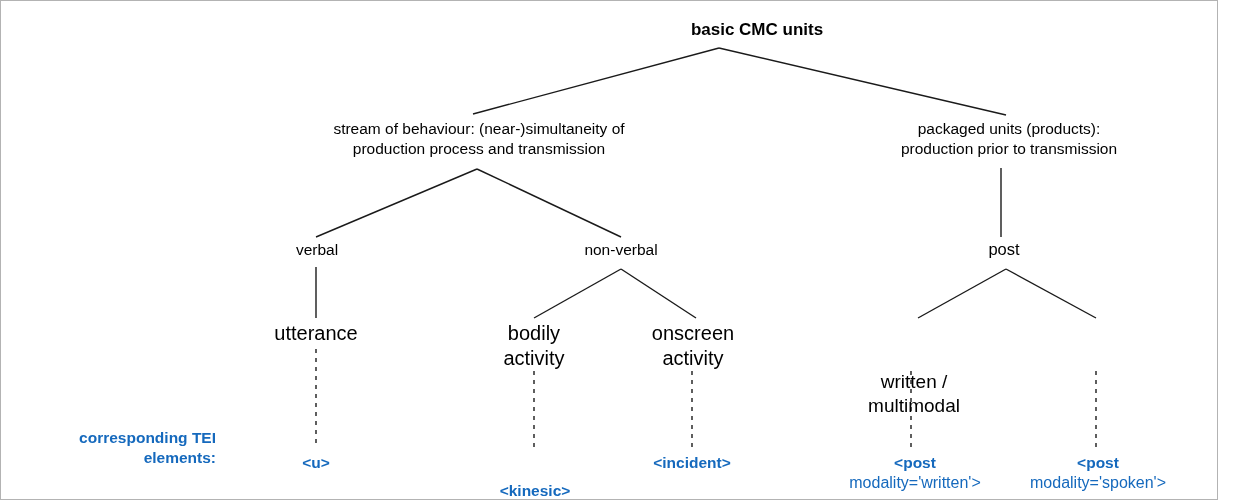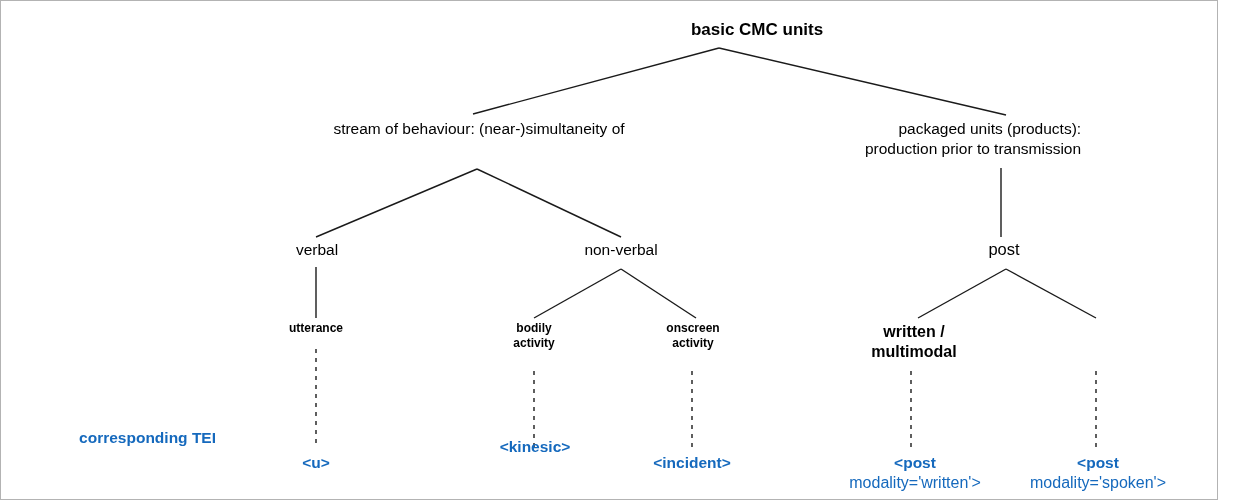--- a/index.html
+++ b/index.html
@@ -35,37 +35,37 @@
     white-space: nowrap;
     transform: translateX(-50%);
   }
   .node-root {
     font-size: 17px;
     font-weight: bold;
   }
   .node-l2 {
     font-size: 15.5px;
     font-weight: normal;
-    text-align: right;
   }
   .node-l3 {
     font-size: 15.5px;
     font-weight: normal;
   }
   .node-l3.bold {
     font-weight: normal;
     font-size: 16.5px;
   }
   .node-leaf {
-    font-size: 12px;
-    font-weight: bold;
+    font-size: 20px;
+    font-weight: normal;
   }
   .node-leaf.plain {
-    font-weight: bold;
-    font-size: 16px;
+    font-weight: normal;
+    font-size: 19px;
+    margin-top: 48px;
   }
   .ital {
     font-style: italic;
   }
   .tei {
     position: absolute;
     text-align: center;
     color: #1569bd;
     font-size: 15.5px;
     font-weight: bold;
@@ -118,23 +118,24 @@
       <line x1="1095" y1="370" x2="1095" y2="447"></line>
     </g>
   </svg>
 
   <div class="node node-root" style="left:756px; top:18px;">
     <span>basic CMC units</span>
   </div>
 
   <div class="node node-l2" style="left:478px; top:118px;">
     <div>stream of behaviour: (near-)simultaneity of</div>
+    <div>production process and transmission</div>
   </div>
 
-  <div class="node node-l2" style="left:972px; top:118px;">
+  <div class="node node-l2" style="left:1008px; top:118px;">
     <div>packaged units (products):</div>
     <div>production prior to transmission</div>
   </div>
 
   <div class="node node-l3" style="left:316px; top:239px;">
     <span>verbal</span>
   </div>
 
   <div class="node node-l3" style="left:620px; top:239px;">
     <span>non-verbal</span>
@@ -159,27 +160,28 @@
   </div>
 
   <div class="node node-leaf plain" style="left:913px; top:321px;">
     <div>written /</div>
     <div>multimodal</div>
   </div>
 
 
   <div class="tei-caption" style="left:30px; top:427px; width:185px;">
     <div>corresponding TEI</div>
+    <div>elements:</div>
   </div>
 
   <div class="tei" style="left:315px; top:452px;">
     <span>&lt;u&gt;</span>
   </div>
 
-  <div class="tei" style="left:534px; top:436px;">
+  <div class="tei" style="left:534px; top:480px;">
     <span>&lt;kinesic&gt;</span>
   </div>
 
   <div class="tei" style="left:691px; top:452px;">
     <span>&lt;incident&gt;</span>
   </div>
 
   <div class="tei" style="left:914px; top:452px;">
     <div>&lt;post</div>
     <div class="attr">modality='written'&gt;</div>

